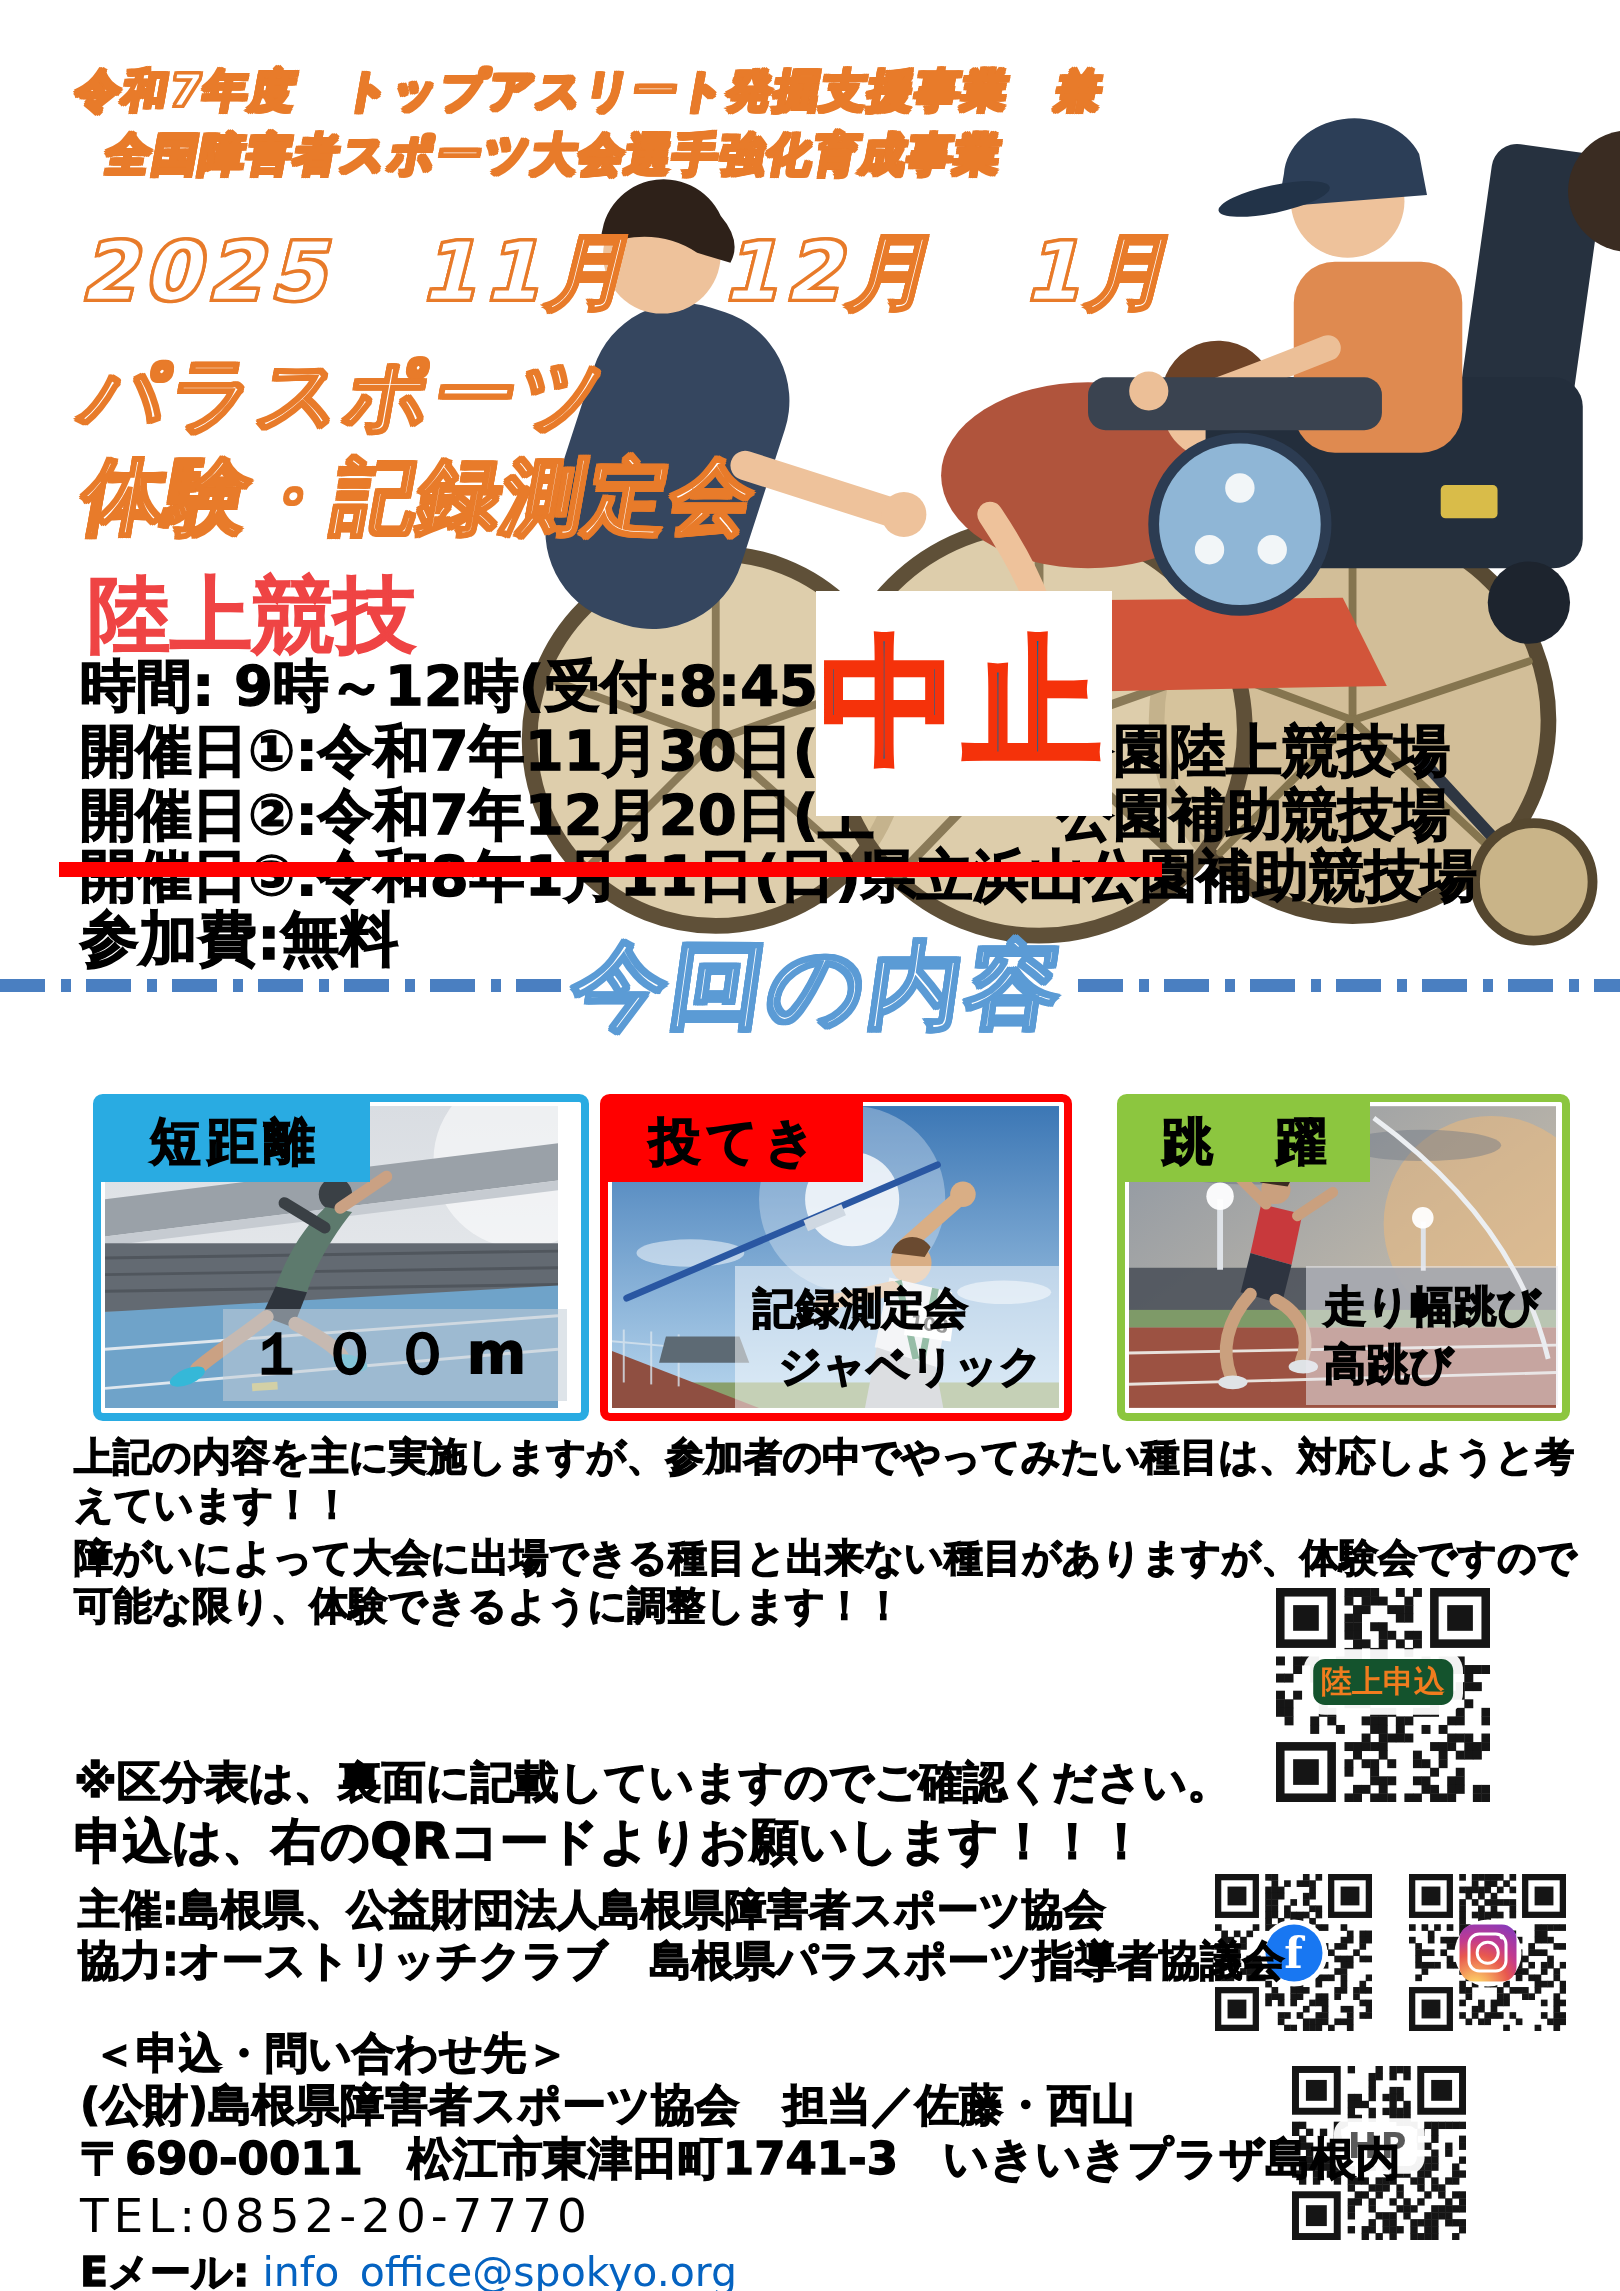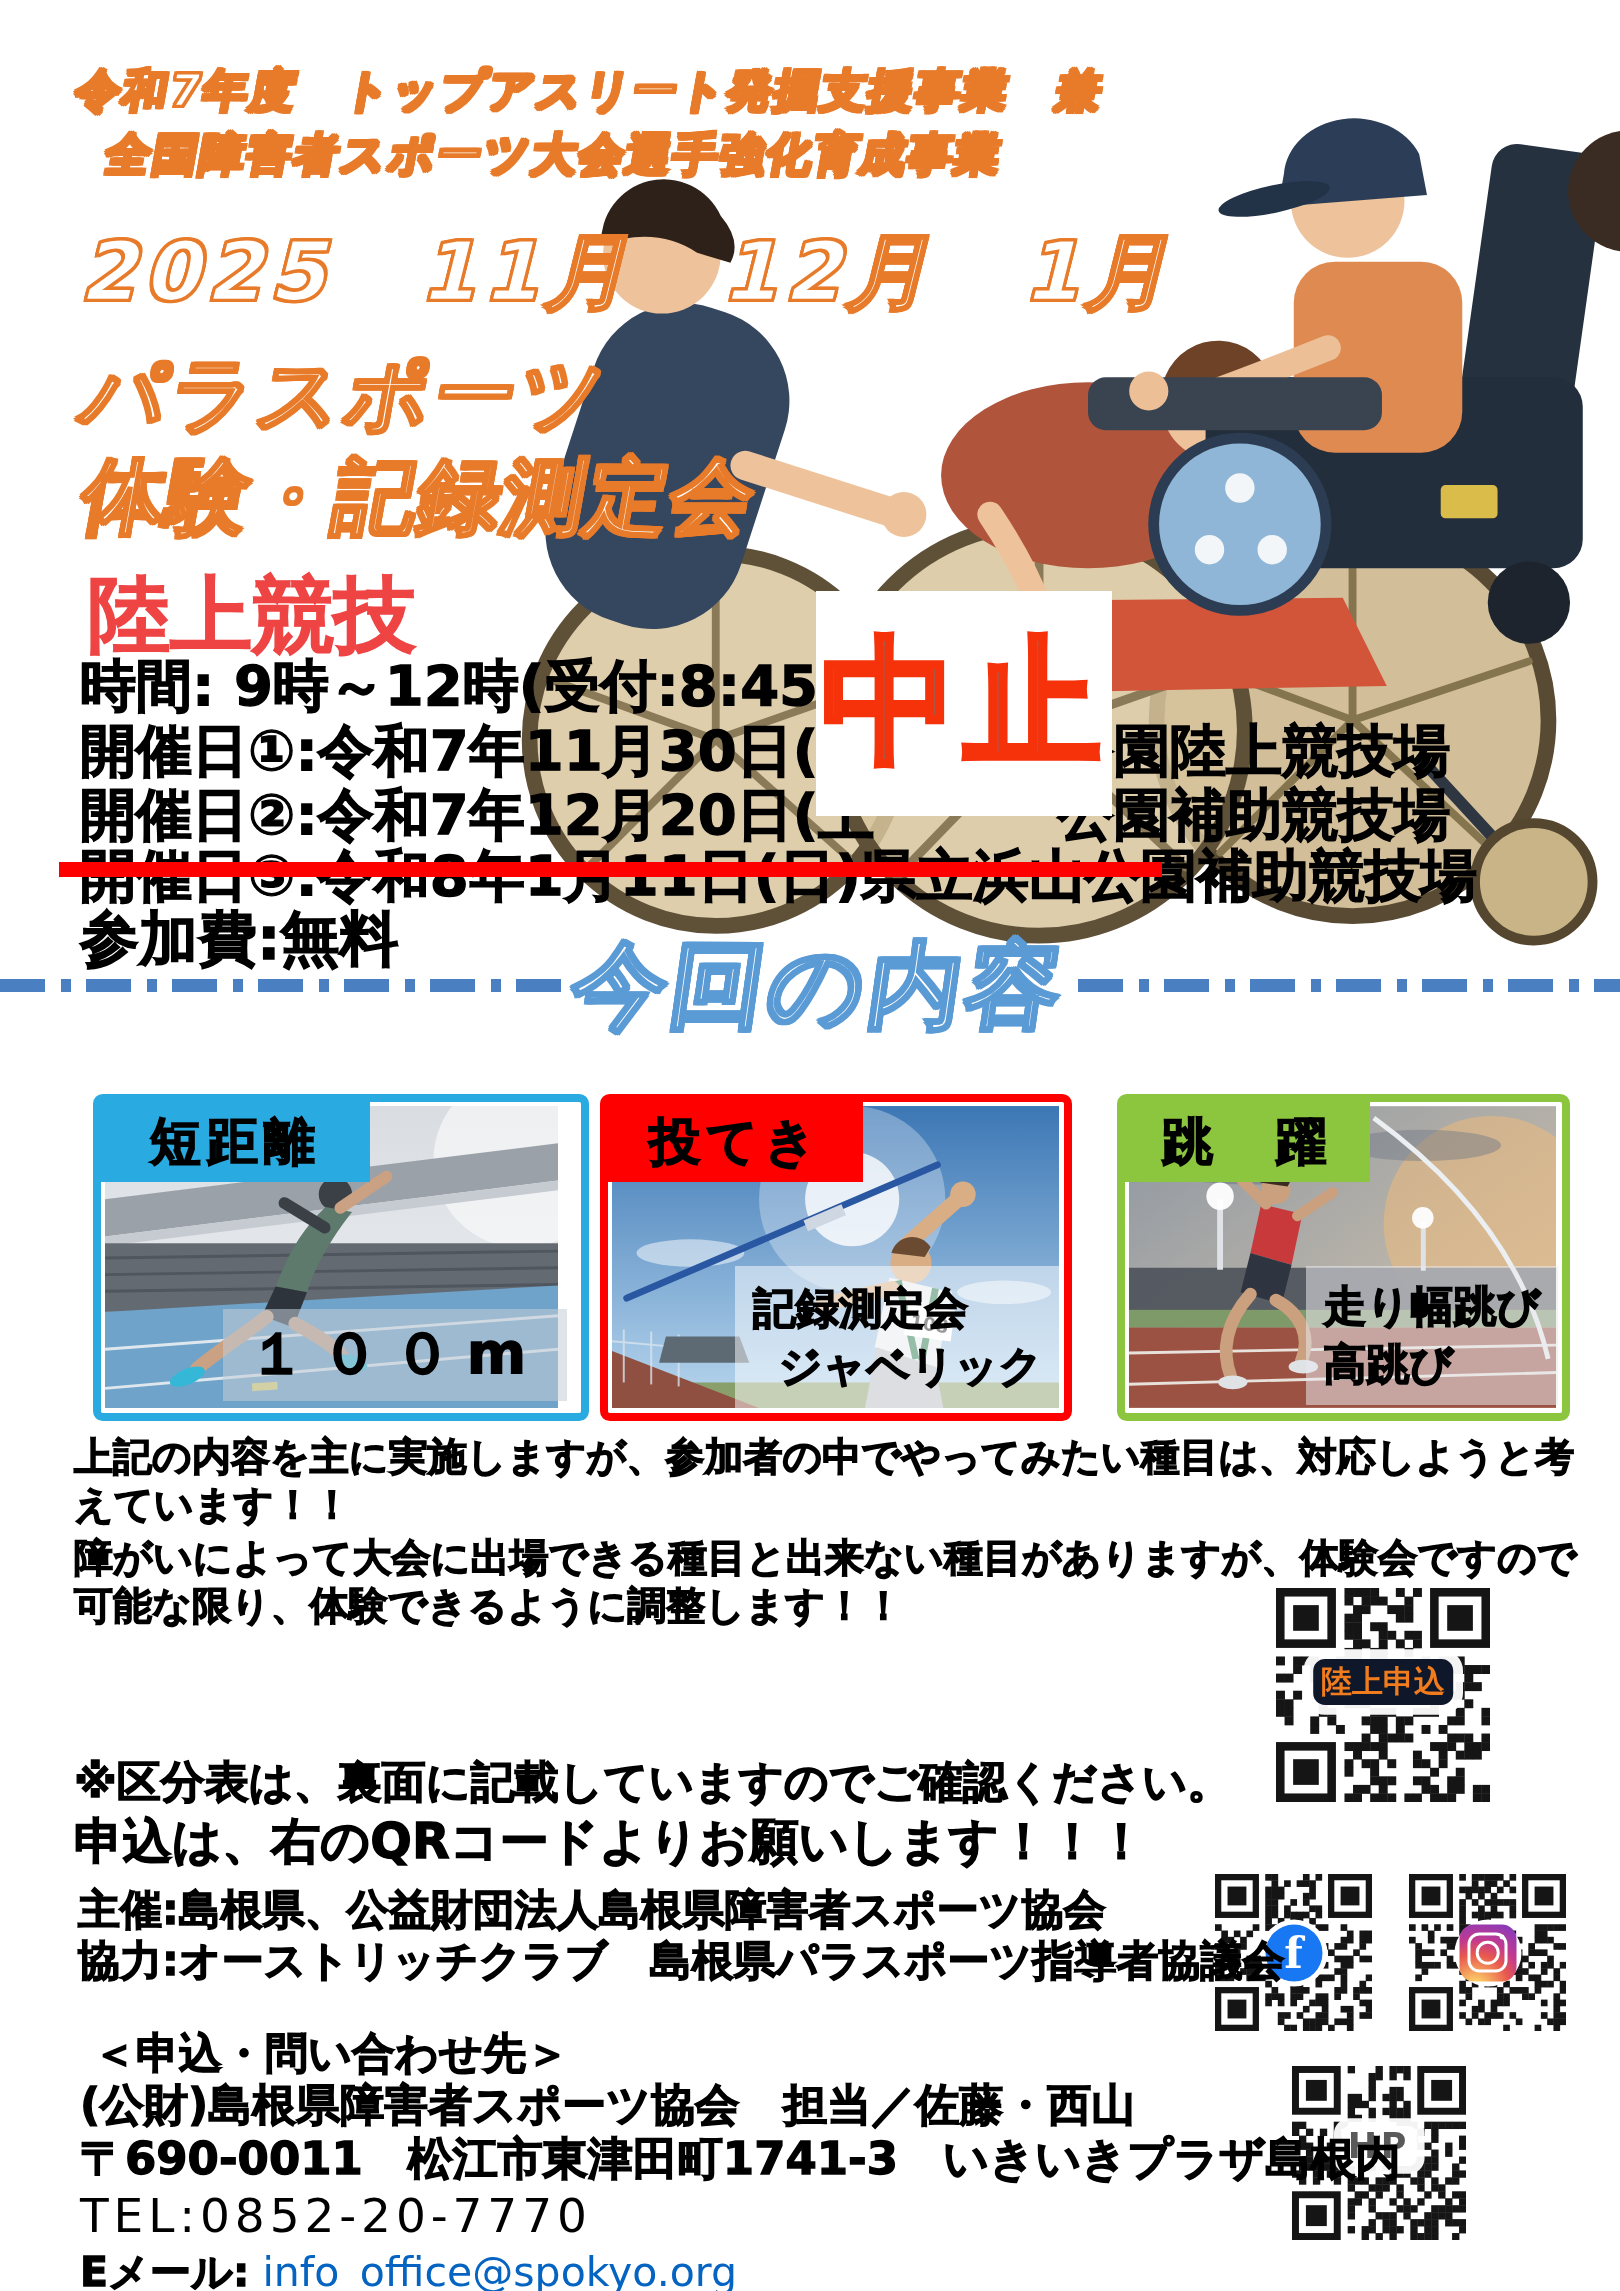--- a/index.html
+++ b/index.html
@@ -14,40 +14,40 @@
   .outl-blue{color:#fff;font-weight:bold;-webkit-text-stroke:2.9px #5b9bd5;
     text-shadow:2px 2px 0 #5b9bd5,-2px 2px 0 #5b9bd5,2px -2px 0 #5b9bd5,-2px -2px 0 #5b9bd5,
     2px 0 0 #5b9bd5,-2px 0 0 #5b9bd5,0 2px 0 #5b9bd5,0 -2px 0 #5b9bd5;}
   .hv{font-weight:bold;-webkit-text-stroke:1.3px currentColor;}
   .z2{z-index:2;} .z3{z-index:3;}
   
   #hero{left:461px;top:54px;width:1161px;height:916px;z-index:0;}
   
   .stamp{left:816px;top:591px;width:296px;height:225px;background:#fff;display:flex;
          align-items:center;justify-content:center;z-index:5;}
-  .stamp span{color:#737373;font-size:137px;font-weight:bold;-webkit-text-stroke:4.9px #f5320a;letter-spacing:5.9px;}
+  .stamp span{color:#0369a1;font-size:137px;font-weight:bold;-webkit-text-stroke:4.9px #f5320a;letter-spacing:5.9px;}
   .strike{left:59px;top:862px;width:1103px;height:14.7px;background:#ff0000;z-index:4;}
   
   .divider{top:979px;height:12.7px;z-index:2;background-image:repeating-linear-gradient(90deg,
       #4a7fc1 0 45px,transparent 45px 61px,#4a7fc1 61px 71px,transparent 71px 86px);}
   
   .card{position:absolute;top:1094px;height:327px;border:8.8px solid #000;border-radius:9.8px;
         background:#fff;z-index:2;box-sizing:border-box;}
   .card svg{position:absolute;left:3.9px;top:3.9px;}
   .card-label{position:absolute;left:0;top:0;width:56%;height:80px;display:flex;align-items:center;
         justify-content:center;font-size:51px;font-weight:bold;color:#000;letter-spacing:5.9px;
         -webkit-text-stroke:1.5px #000;z-index:3;}
   .caption{position:absolute;z-index:4;font-weight:bold;color:#000;-webkit-text-stroke:1.5px #000;}
   .cap1{right:13.7px;bottom:11.8px;background:rgba(195,205,215,.55);padding:7.8px 25.5px;font-size:57px;letter-spacing:15.7px;}
   .cap2{right:3.9px;bottom:3.9px;background:rgba(255,255,255,.5);padding:13.7px 17.6px;font-size:43px;line-height:1.35;}
   .cap3{right:3.9px;bottom:7.8px;background:rgba(233,233,238,.55);padding:11.8px 17.6px;font-size:43px;line-height:1.35;}
   
   .qr{position:absolute;background:#fff;}
   .qr svg{display:block;}
-  .qr-pill{position:absolute;left:50%;top:44%;transform:translate(-50%,-50%);background:#0f172a;
+  .qr-pill{position:absolute;left:50%;top:44%;transform:translate(-50%,-50%);background:#14532d;
       border-radius:11.8px;box-shadow:0 0 0 9.8px rgba(255,255,255,.95);color:#f07c1e;font-weight:bold;
       font-size:31px;white-space:nowrap;padding:2px 7.8px;}
   .qr-hp{position:absolute;left:50%;top:46%;transform:translate(-50%,-50%);background:#fff;
       box-shadow:0 0 0 7.8px rgba(255,255,255,.95);color:#5a5a5a;font-weight:bold;font-size:35px;
       letter-spacing:3.9px;padding:0 5.9px;border-radius:7.8px;}
   .qr-logo{position:absolute;left:50%;top:50%;transform:translate(-50%,-50%);width:67px;height:67px;
       background:#fff;border-radius:50%;display:flex;align-items:center;justify-content:center;}
   .fb-circle{width:57px;height:57px;border-radius:50%;background:#1877f2;color:#fff;display:flex;
       align-items:center;justify-content:center;font-size:43px;font-weight:bold;
       font-family:"DejaVu Serif",serif;}

